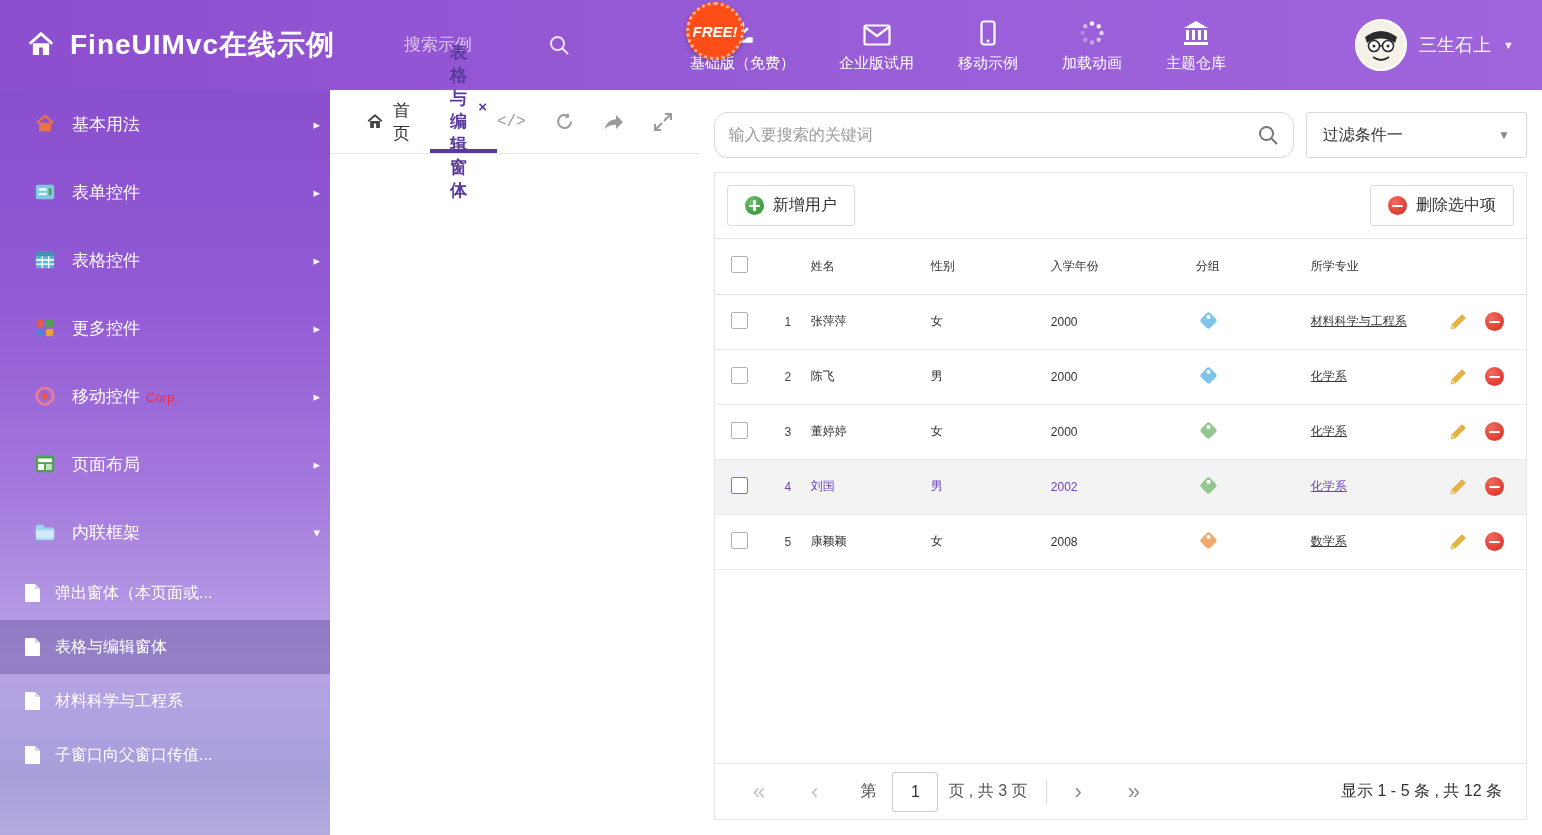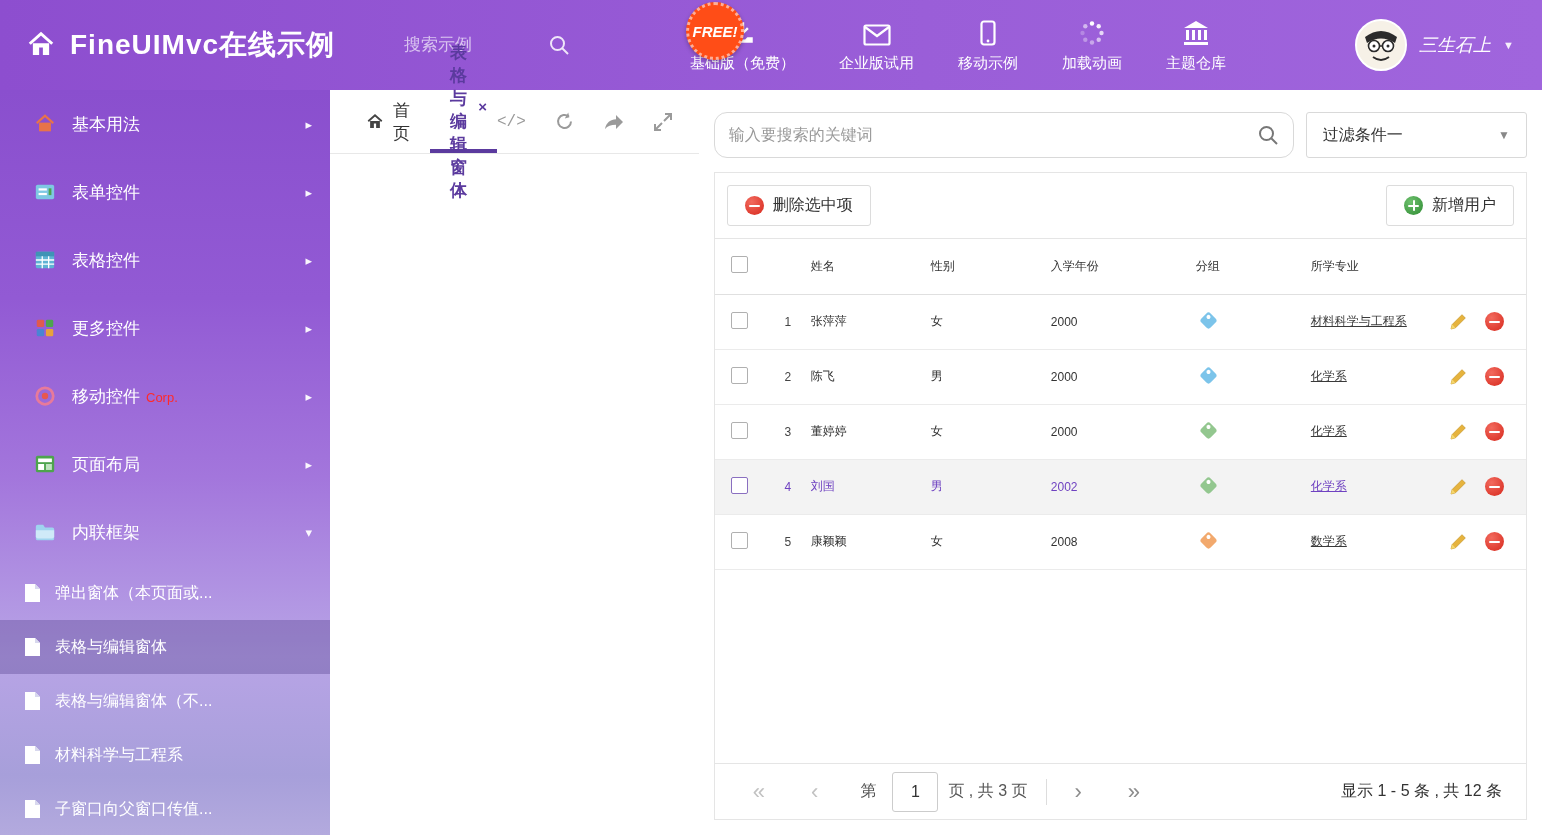--- a/index.html
+++ b/index.html
@@ -18,30 +18,30 @@
   .hsearch input::placeholder { color:rgba(255,255,255,.65); }
   .free-badge { position:absolute; left:686px; top:2px; width:58px; height:58px; border-radius:50%;
                 background:#ff4d17; color:#fff; font-weight:700; font-style:italic; font-size:15px;
                 display:flex; align-items:center; justify-content:center; box-shadow:0 2px 4px rgba(0,0,0,.25);
                 border:3px dotted rgba(255,255,255,.55); }
   .hnav { display:flex; align-items:flex-end; gap:44px; margin-left:56px; }
   .hnav-item { display:flex; flex-direction:column; align-items:center; gap:8px; font-size:15px; cursor:pointer; }
   .hicon { height:28px; display:flex; align-items:flex-end; justify-content:center; }
   .huser { margin-left:auto; display:flex; align-items:center; gap:12px; padding-right:28px; }
   .avatar { width:52px; height:52px; border-radius:50%; border:2px solid #fff; overflow:hidden; background:#f7f3ea; }
-  .huser-name { font-size:18px;font-style:italic; }
+  .huser-name { font-size:18px; }
   .caret { font-size:11px; opacity:.9; }
 
   
   .bodyrow { flex:1; display:flex; min-height:0; }
 
   
   .sidebar { width:330px; flex:0 0 330px; color:#fff; overflow:hidden;
     background:linear-gradient(180deg,#8a4fce 0%,#925ad4 28%,#a376dc 52%,#b8a4e6 76%,#a79fda 92%,#b3aade 100%); }
-  .side-item { height:68px; display:flex; align-items:center; padding:0 18px 0 34px; font-size:17px; cursor:pointer; gap:16px; }
+  .side-item { height:68px; display:flex; align-items:center; padding:0 10px 0 34px; font-size:17px; cursor:pointer; gap:16px; }
   .side-item .arr { margin-left:auto; font-size:13px; opacity:.95; }
   .side-label { display:flex; align-items:baseline; gap:6px; }
   .corp { color:#ff2a2a; font-size:13px; }
   .side-sub { }
   .sub-item { height:54px; display:flex; align-items:center; gap:14px; padding-left:24px; font-size:16px; cursor:pointer; }
   .sub-item.active { background:rgba(70,52,130,.32); }
 
   
   .main { flex:1; background:#fff; display:flex; min-width:0; }
   .tabbar { height:64px; flex:0 0 64px; border-bottom:1px solid #e8e8e8; display:flex; align-items:stretch; padding-left:16px; }
@@ -315,29 +315,20 @@
             </span>
           <span>表格与编辑窗体</span>
         </div>
         <div class="sub-item">
           <span>
               <svg width="17" height="20" viewBox="0 0 17 20">
                 <path d="M1 1h10l5 5v13H1z" fill="#fff"></path>
                 <path d="M11 1l5 5h-5z" fill="#d8d8ee"></path>
               </svg>
             </span>
-          <span>表格与编辑窗体（不...</span>
-        </div>
-        <div class="sub-item">
-          <span>
-              <svg width="17" height="20" viewBox="0 0 17 20">
-                <path d="M1 1h10l5 5v13H1z" fill="#fff"></path>
-                <path d="M11 1l5 5h-5z" fill="#d8d8ee"></path>
-              </svg>
-            </span>
           <span>材料科学与工程系</span>
         </div>
         <div class="sub-item">
           <span>
               <svg width="17" height="20" viewBox="0 0 17 20">
                 <path d="M1 1h10l5 5v13H1z" fill="#fff"></path>
                 <path d="M11 1l5 5h-5z" fill="#d8d8ee"></path>
               </svg>
             </span>
           <span>子窗口向父窗口传值...</span>
@@ -394,26 +385,26 @@
           </div>
           <div class="select-box">
             <span>过滤条件一</span>
             <span class="caret2">▼</span>
           </div>
         </div>
 
         <div class="panel">
           <div class="toolbar">
             <button class="btn">
+              <span class="circle-plus"></span>
+              <span>新增用户</span>
+            </button>
+            <button class="btn">
               <span class="circle-minus"></span>
               <span>删除选中项</span>
-            </button>
-            <button class="btn">
-              <span class="circle-plus"></span>
-              <span>新增用户</span>
             </button>
           </div>
 
           <table class="grid">
             <colgroup>
               <col style="width:50px">
                 <col style="width:46px">
                 <col style="width:120px">
                 <col style="width:120px">
               <col style="width:145px">

